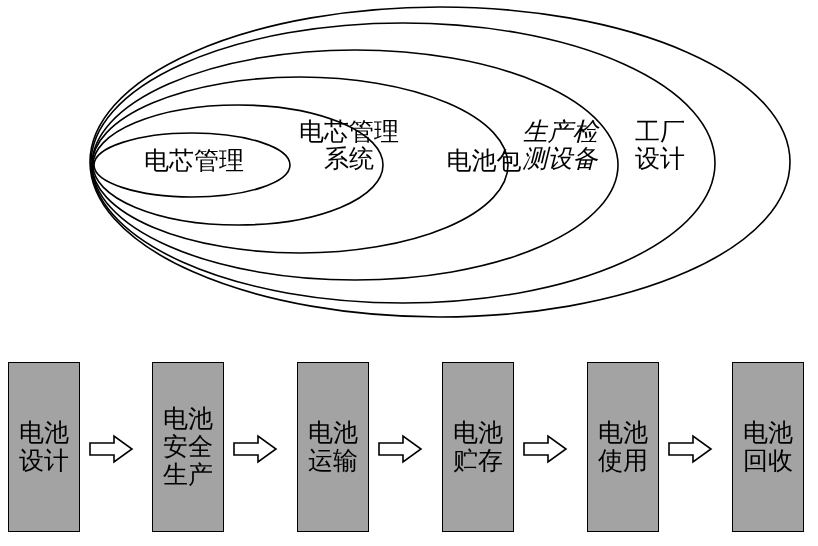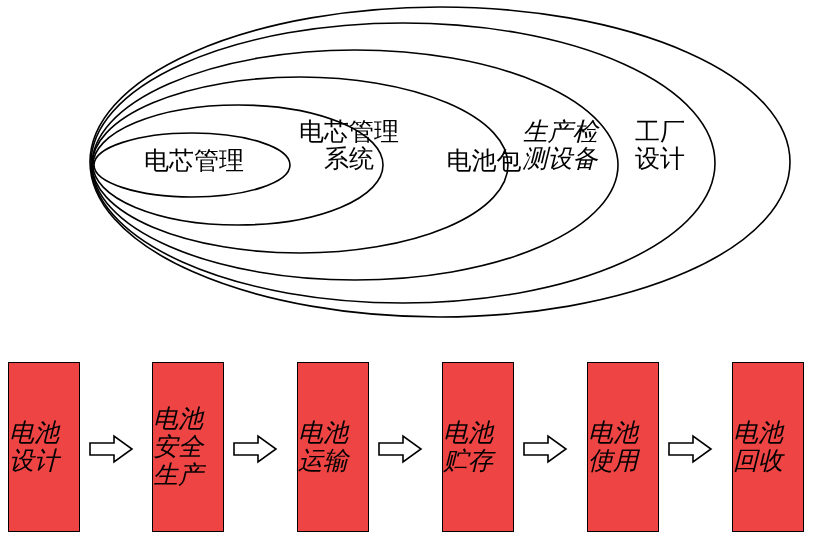--- a/index.html
+++ b/index.html
@@ -57,24 +57,24 @@
     height: 194px;
   }
 
   .process-box {
     position: absolute;
     top: 10px;
     width: 72px;
     height: 170px;
     border: 1.6px solid #000000;
     box-sizing: border-box;
-    background: #ef4444;
+    background: #a3a3a3;
     display: flex;
     align-items: center;
-    font-style: italic;
+    justify-content: center;
   }
 
   .process-box .box-text {
     font-size: 25px;
     line-height: 1.12;
     text-align: center;
     white-space: pre-line;
     color: #000000;
   }
 

